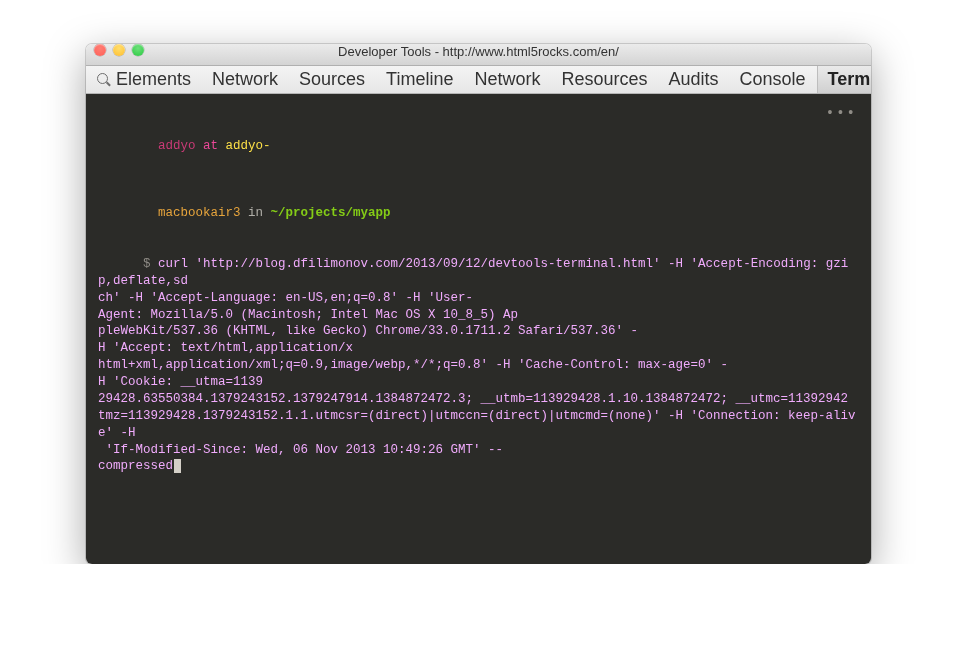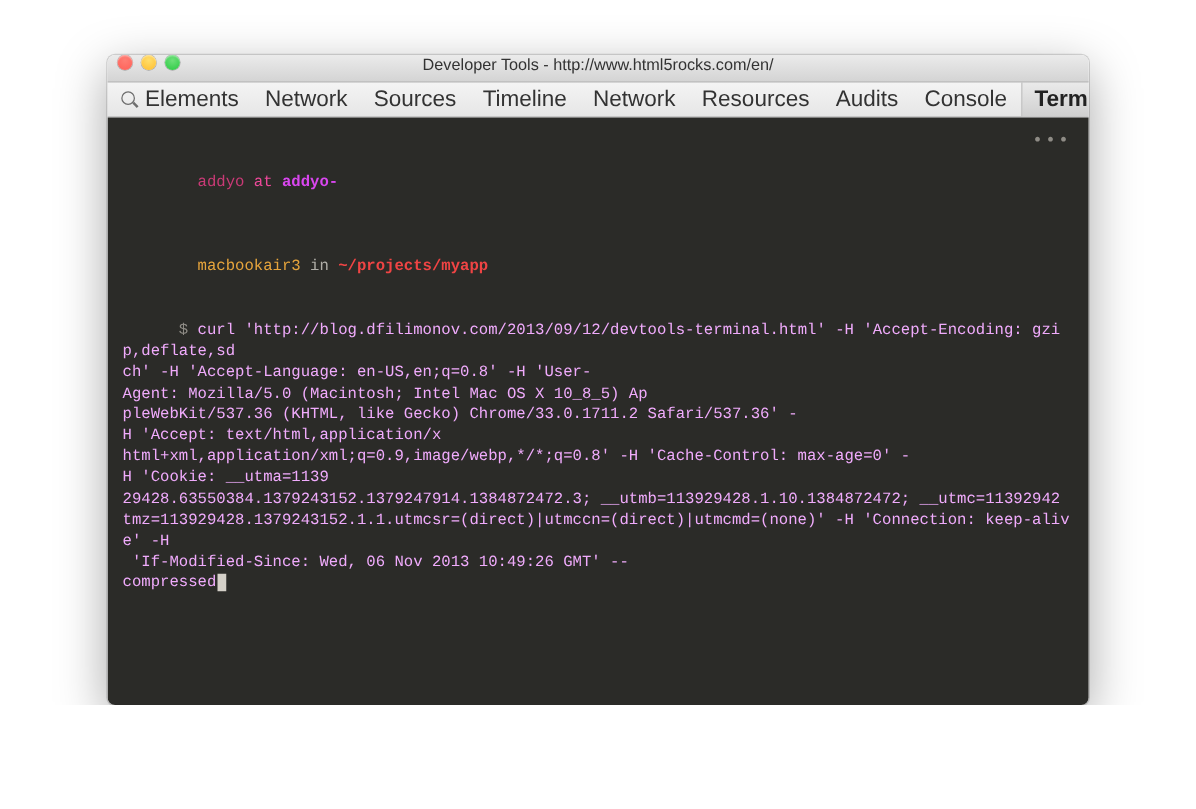--- a/index.html
+++ b/index.html
@@ -89,24 +89,24 @@
       height: 470px;
       position: relative;
       overflow: hidden;
     }
     .more-dots {
       position: absolute; top: 10px; right: 14px;
       color: #8f8c86; letter-spacing: 2px; font-size: 14px; cursor: default;
     }
     .prompt .user { color: #c93a76; font-weight: normal; }
     .prompt .at { color: #ec4899; }
-    .prompt .host { color: #d946ef; font-weight: bold; text-align: center; }
+    .prompt .host { color: #fde047; font-weight: normal; text-align: center; }
     .prompt2 .host2 { color: #e6a43c; font-weight: normal; }
     .prompt2 .in { color: #b0aea8; }
-    .prompt2 .path { color: #ef4444; font-weight: bold; }
+    .prompt2 .path { color: #84cc16; font-weight: bold; }
     .cmd-dollar { color: #8f8c86; }
     .cmd-body { color: #f0abfc; white-space: pre-wrap; word-break: break-all; }
     .cursor-block {
       display: inline-block; width: 7px; height: 14px;
       background: #d4d0c8; vertical-align: text-bottom; margin-left: 1px;
     }
     .term-lines { white-space: pre-wrap; word-break: break-all; }
   </style>
 </head>
 <body>

